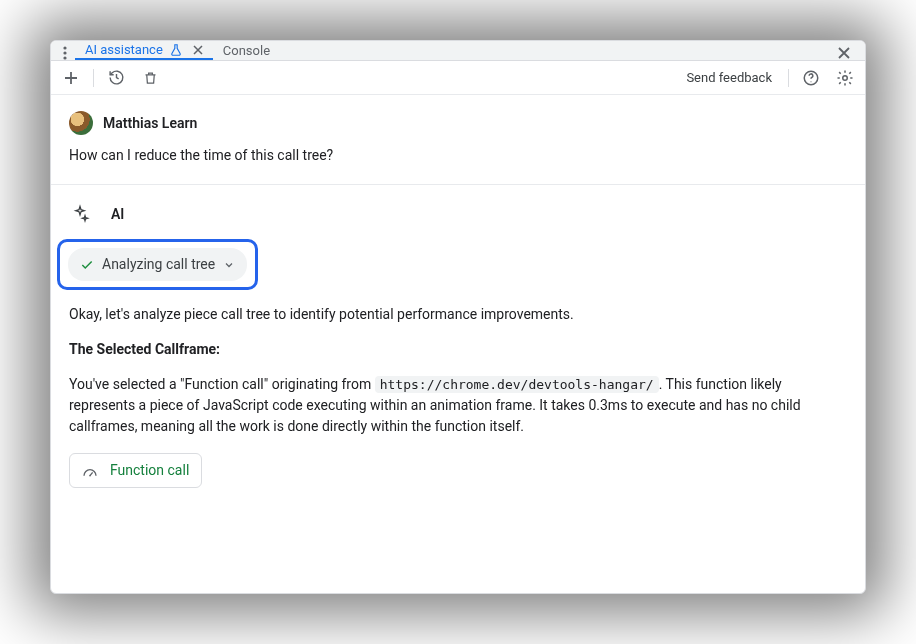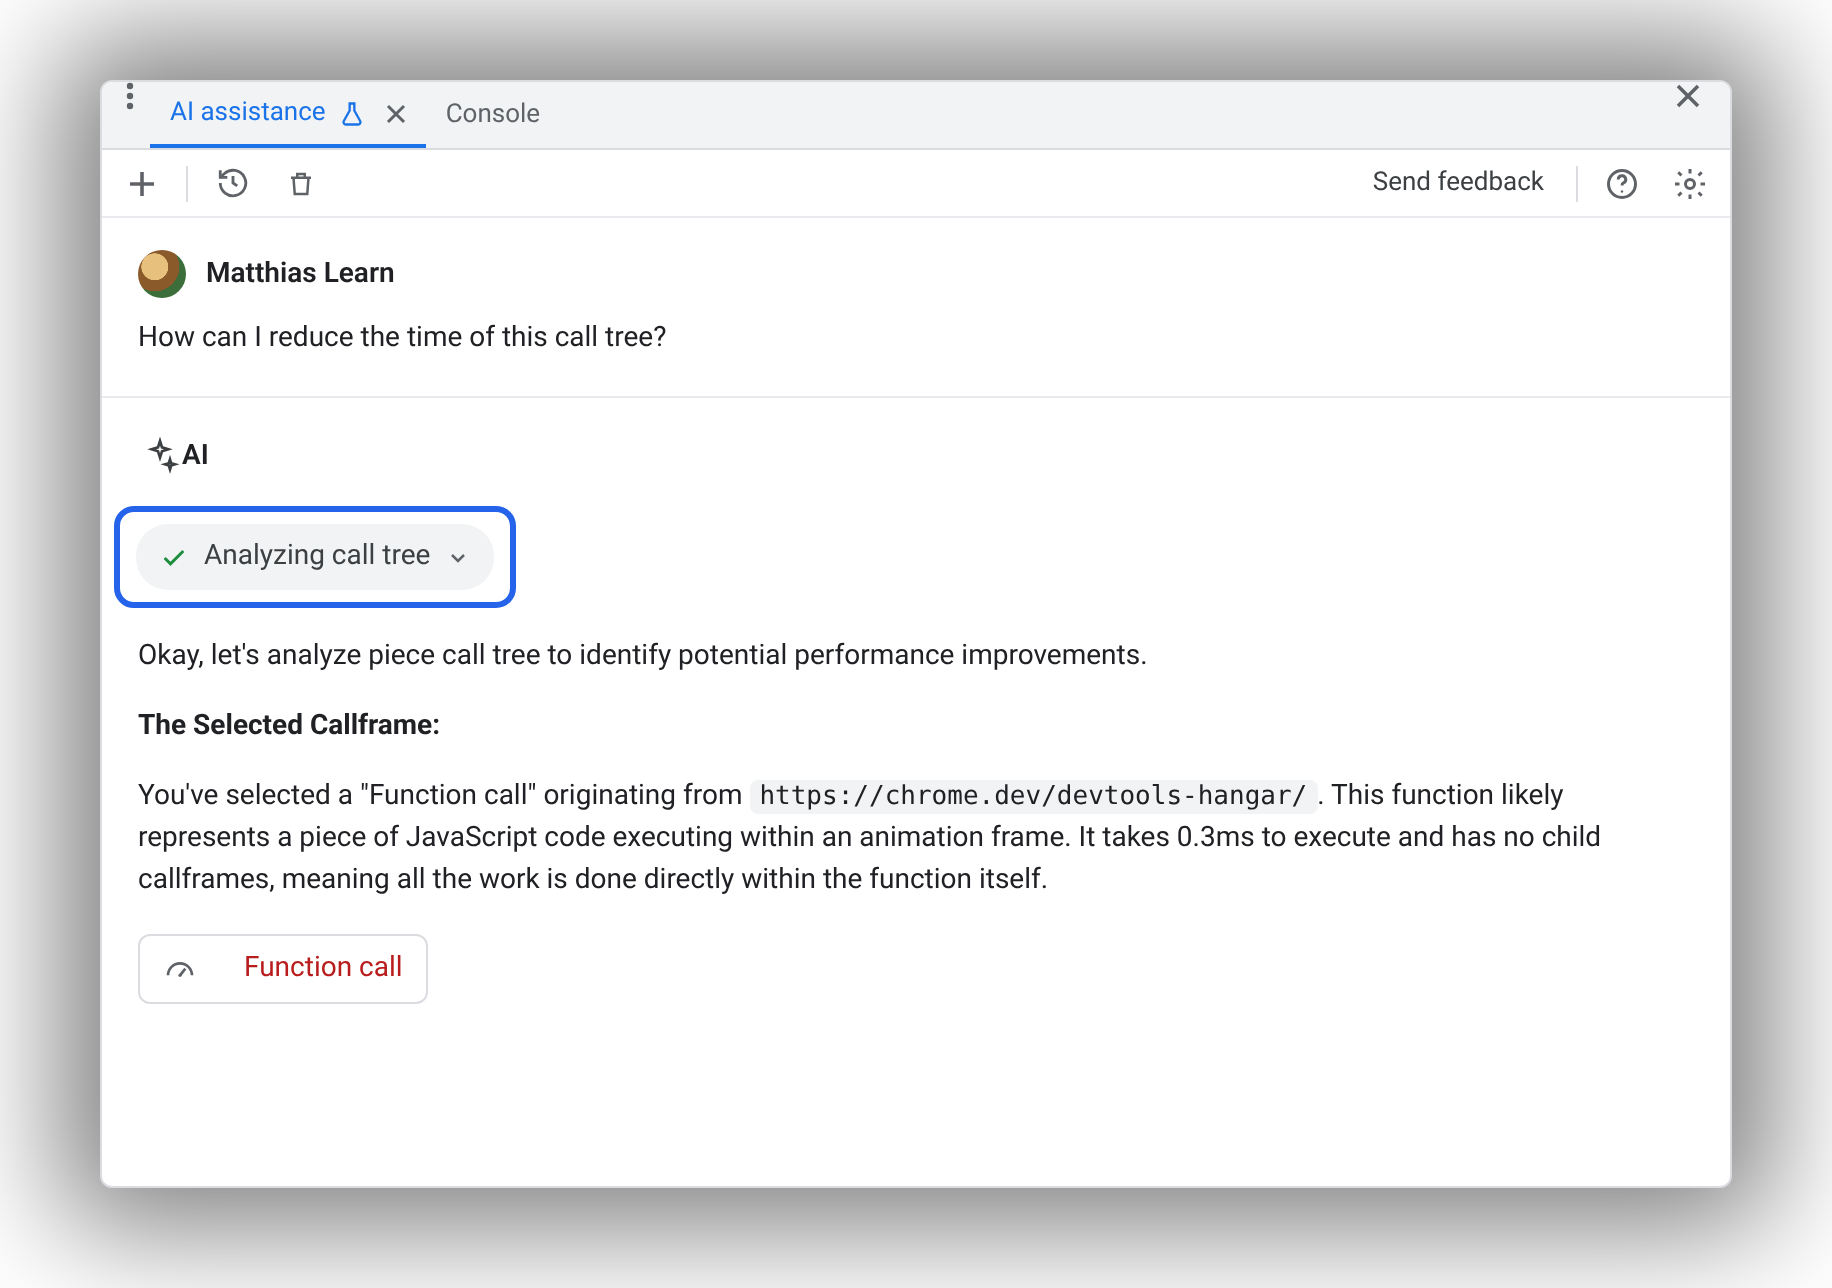--- a/index.html
+++ b/index.html
@@ -18,24 +18,24 @@
     box-shadow: 0 0 60px 20px rgba(0,0,0,0.5);
     background: #fff;
     display: flex;
     flex-direction: column;
     overflow: hidden;
     border: 1px solid #dadce0;
   }
   
   .tabbar {
     display: flex;
-    align-items: flex-start;
+    align-items: flex-end;
     background: #f1f3f4;
     border-bottom: 1px solid #dadce0;
-    height: 34px;
+    height: 20px;
     padding: 0 4px;
     font-size: 13px;
     color: #5f6368;
   }
   .tabbar .kebab { padding: 0 8px; cursor: pointer; }
   .tab {
     display: flex;
     align-items: center;
     gap: 6px;
     padding: 0 10px;
@@ -77,21 +77,21 @@
   }
   .user-row { display:flex; align-items:center; gap:10px; margin-bottom: 10px;}
   .avatar {
     width:24px; height:24px; border-radius:50%;
     background: radial-gradient(circle at 35% 35%, #e8c07d 0 30%, #8a5a2b 31% 55%, #3b6e3b 56% 100%);
     flex-shrink:0;
   }
   .username { font-weight:600; }
   .user-question { margin-bottom: 18px; }
   .hr { height:1px; background:#e8eaed; margin: 0 -18px 18px -18px; }
-  .ai-row { display:flex; align-items:center; gap:0; margin-bottom:14px; }
+  .ai-row { display:flex; align-items:center; gap:20px; margin-bottom:14px; }
   .ai-icon { width:22px; height:22px; display:inline-flex; align-items:center; justify-content:center; }
   .ai-label { font-weight:600; }
   .status-chip-wrap {
     display:inline-block;
     border: 3px solid #2563eb;
     border-radius: 10px;
     padding: 6px 8px;
     margin-left: -12px;
     margin-bottom: 14px;
   }
@@ -112,27 +112,27 @@
   code.inline {
     font-family: ui-monospace, SFMono-Regular, Menlo, Consolas, monospace;
     background:#f1f3f4;
     padding: 1px 5px;
     border-radius:4px;
     font-size: 13px;
     text-align: center;
   }
   .fn-chip {
     display:inline-flex;
-    align-items:center;
-    gap:24px;
+    align-items:flex-end;
+    gap:12px;
     border:1px solid #dadce0;
     border-radius:6px;
     padding:6px 12px;
     font-size:14px;
-    color:#b91c1c;
+    color:#15803d;
     margin-top:2px;
     margin-bottom: 8px;
     cursor:pointer;
   }
   
   .input-row {
     margin: 4px 18px 8px 18px;
     display:flex;
     align-items:center;
     border:1px solid #dadce0;

